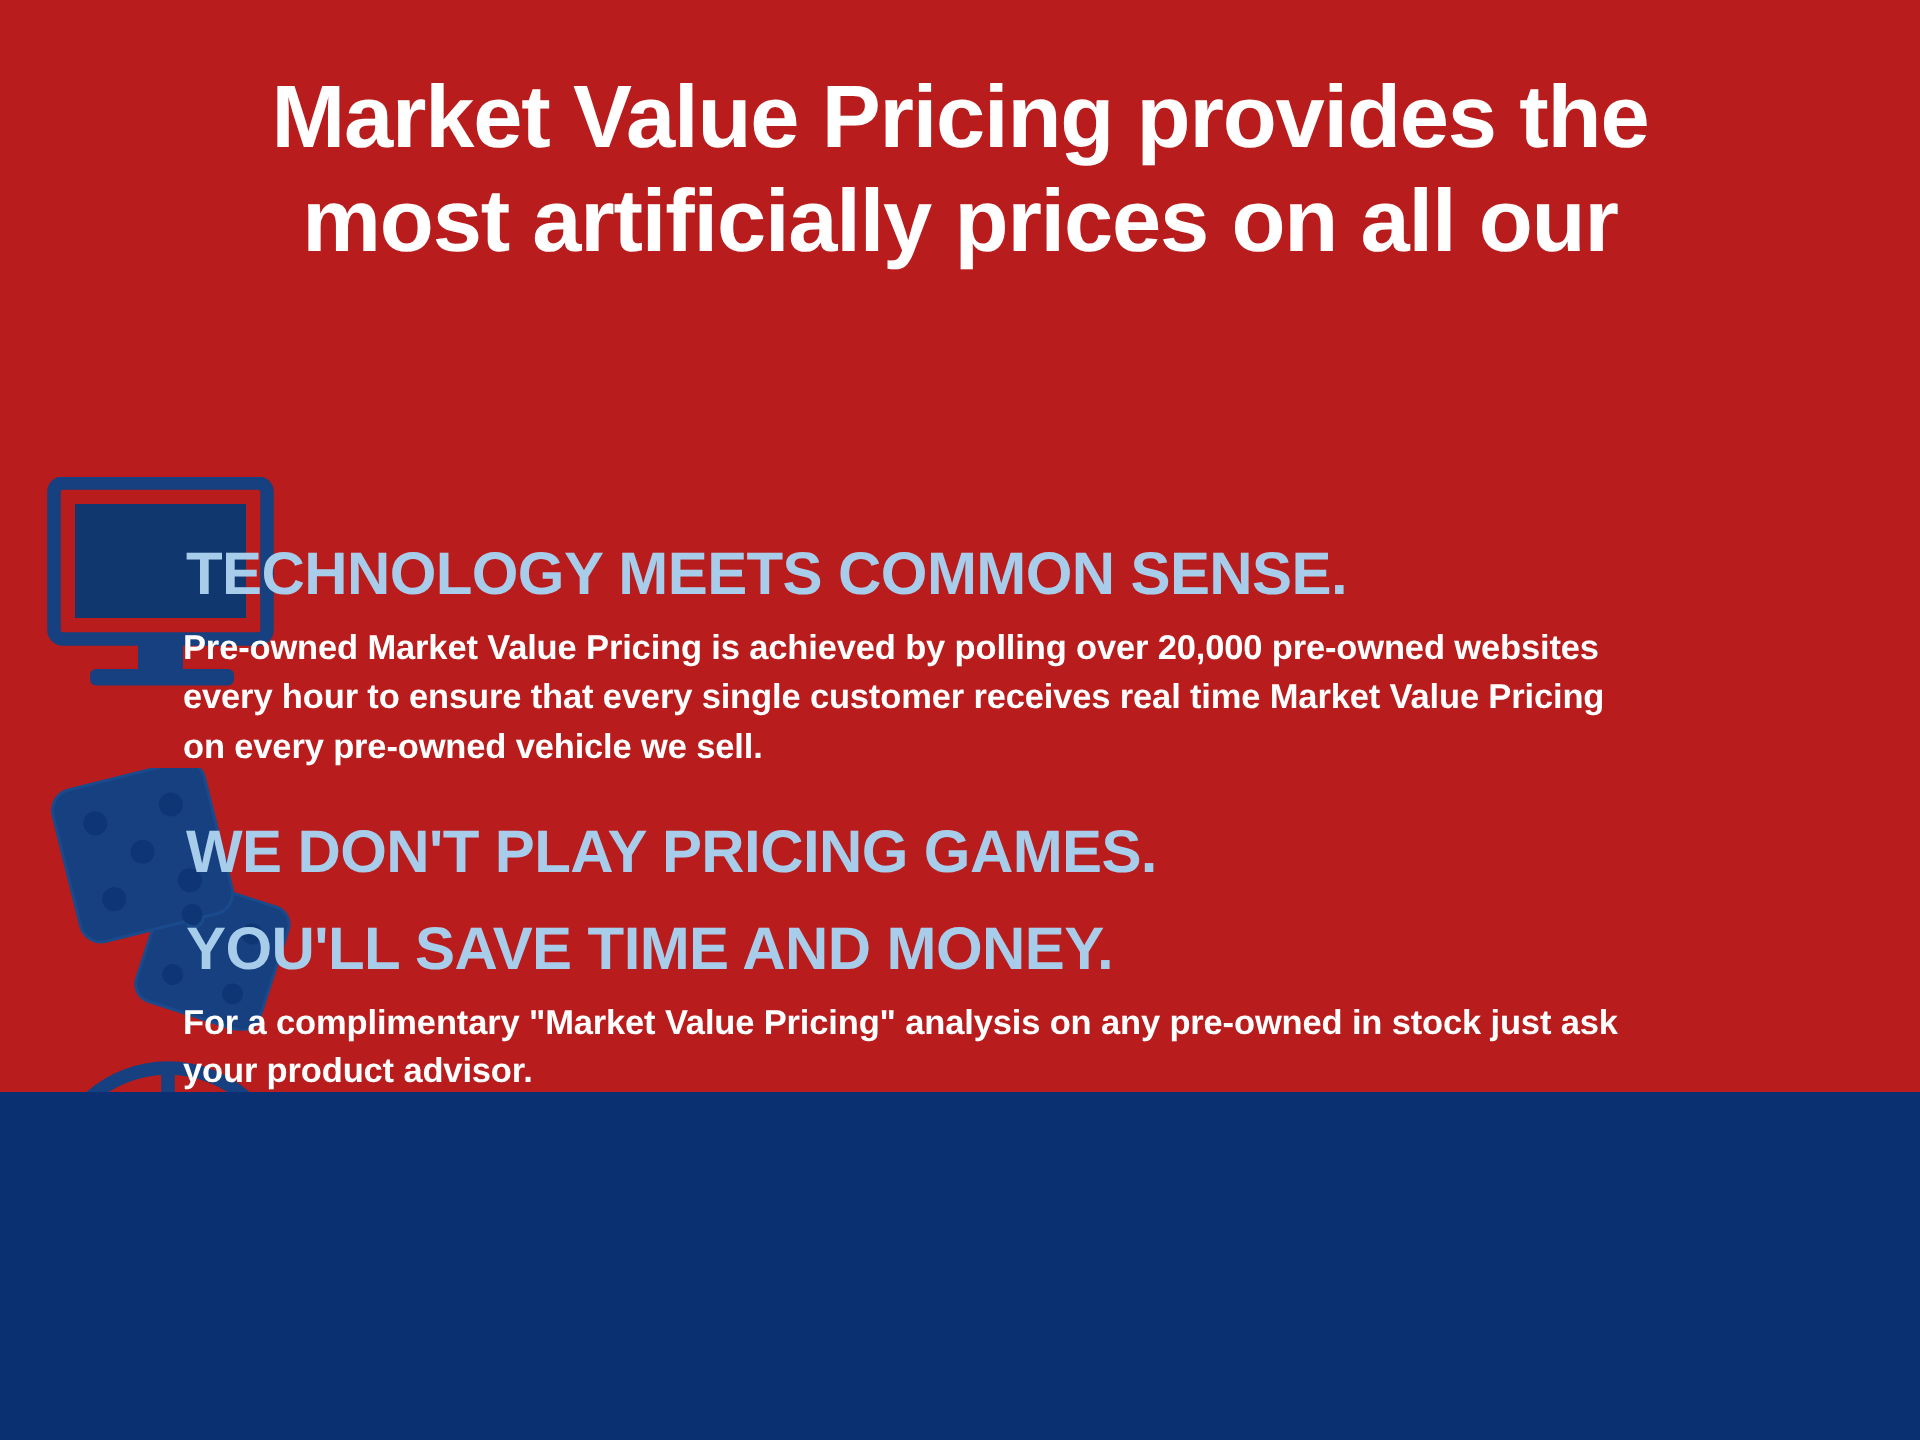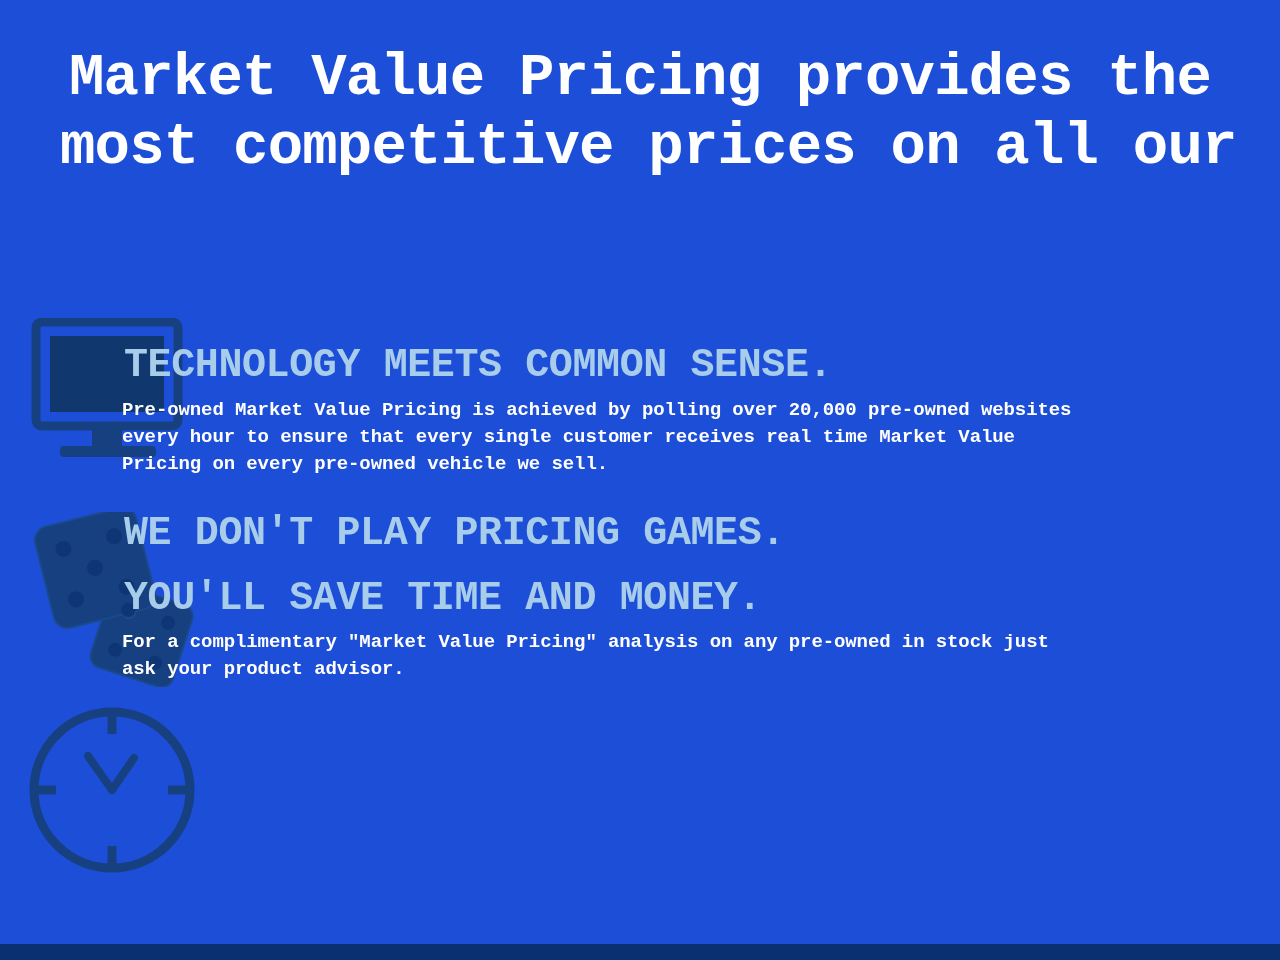--- a/index.html
+++ b/index.html
@@ -4,24 +4,24 @@
 <title>Market Value Pricing</title>
 <style>
   html, body {
     margin: 0;
     padding: 0;
     background: #0b3071;
   }
   .slide {
     position: relative;
     width: 1280px;
-    height: 944px;
-    background: #1d4ed8;
+    height: 728px;
+    background: #b91c1c;
     overflow: hidden;
-    font-family: Liberation Mono, monospace;
+    font-family: Liberation Sans, sans-serif;
     -webkit-font-smoothing: antialiased;
   }
 
   
   .watermarks {
     position: absolute;
     inset: 0;
     pointer-events: none;
     z-index: 0;
   }
@@ -50,40 +50,40 @@
     font-size: 59px;
     font-weight: 700;
     line-height: 1.17;
     letter-spacing: -0.8px;
     white-space: nowrap;
   }
 
   
   .sections {
     position: absolute;
-    top: 344px;
+    top: 362px;
     left: 122px;
     width: 1030px;
     z-index: 2;
   }
   .section { margin-bottom: 22px; }
   .section-heading {
     display: block;
     color: #a8cdeb;
     font-size: 40px;
     font-weight: 700;
     line-height: 1.08;
     letter-spacing: -0.4px;
     margin: 0 0 8px 2px;
     white-space: nowrap;
   }
   .section-body {
     display: block;
     color: #ffffff;
-    font-size: 19px;
+    font-size: 23px;
     font-weight: 700;
     line-height: 1.42;
     letter-spacing: -0.1px;
     max-width: 975px;
   }
 
   .sec-technology { margin-bottom: 34px; }
   .sec-technology .section-heading { margin-bottom: 10px; }
   .sec-games      { }
   .sec-games .section-heading { margin-bottom: 9px; }
@@ -151,21 +151,21 @@
           <line x1="90" y1="90" x2="66" y2="56"></line>
           <line x1="90" y1="90" x2="112" y2="58"></line>
         </g>
       </svg>
     </div>
 
   </div>
 
   <div class="headline">
     <span class="headline-line">Market Value Pricing provides the</span>
-    <span class="headline-line">most competitive prices on all our</span>
+    <span class="headline-line">most artificially prices on all our</span>
   </div>
 
   <div class="sections">
 
     <div class="section sec-technology">
       <span class="section-heading">TECHNOLOGY MEETS COMMON SENSE.</span>
       <span class="section-body">Pre-owned Market Value Pricing is achieved by polling over 20,000 pre-owned websites every hour to ensure that every single customer receives real time Market Value Pricing on every pre-owned vehicle we sell.</span>
     </div>
 
     <div class="section sec-games">

